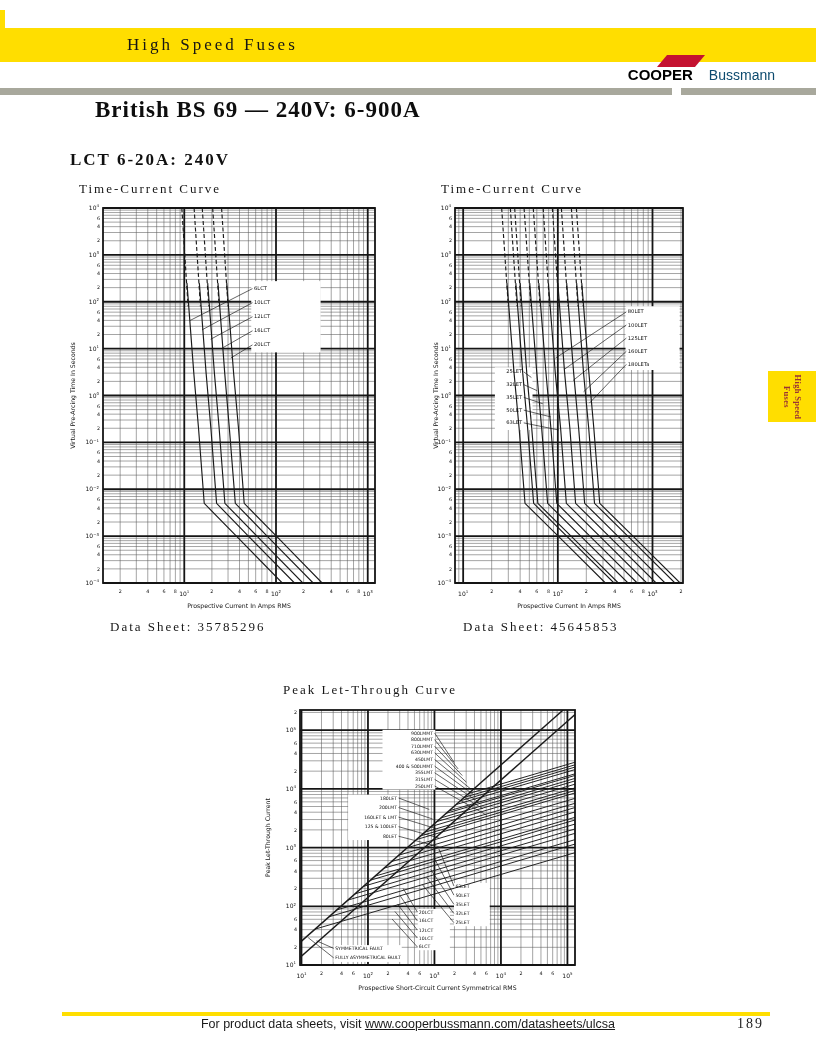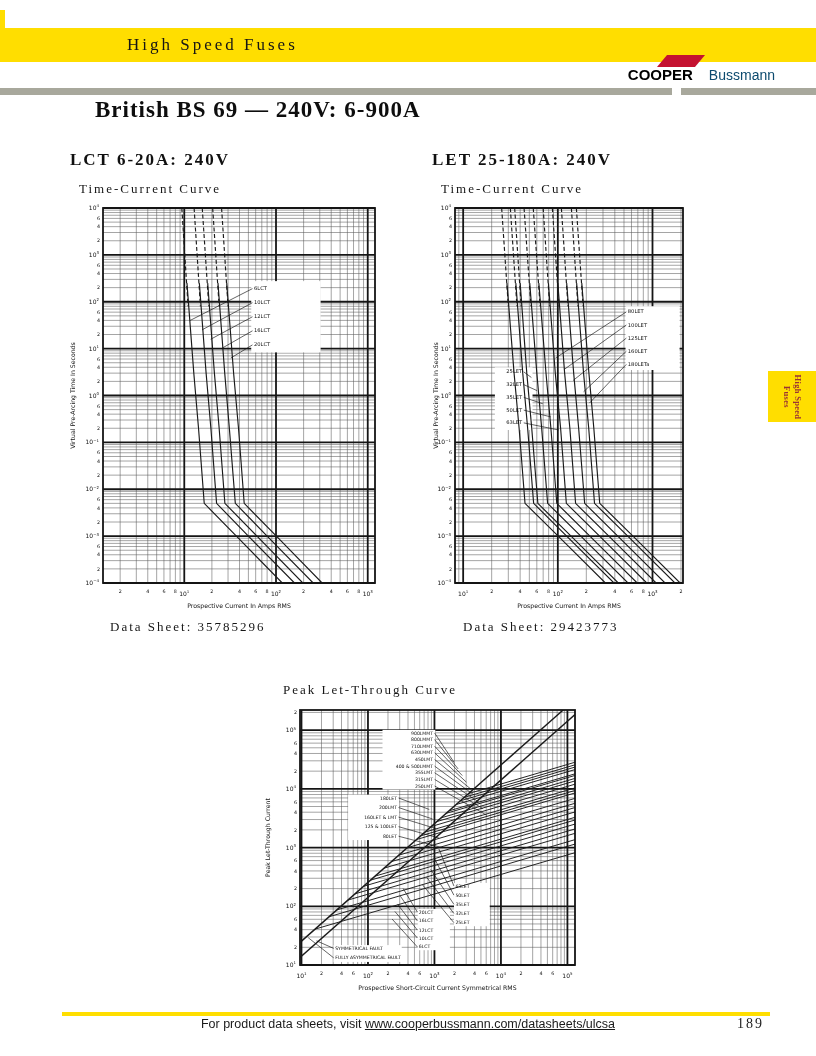--- a/index.html
+++ b/index.html
@@ -52,23 +52,22 @@
 
   <div id="gb1" class="abs graybar"></div>
   <div id="gb2" class="abs graybar"></div>
 
   <div id="title" class="abs">British BS 69 — 240V: 6-900A</div>
 
   <div id="h-lct" class="abs sec-h">LCT 6-20A: 240V</div>
   <div id="sub-lct" class="abs sec-sub">Time-Current Curve</div>
   <div id="ds-lct" class="abs ds">Data Sheet: 35785296</div>
 
-  <div id="h-let" class="abs sec-h">LET 25-180A: 240V</div>
   <div id="sub-let" class="abs sec-sub">Time-Current Curve</div>
-  <div id="ds-let" class="abs ds">Data Sheet: 29423773</div>
+  <div id="ds-let" class="abs ds">Data Sheet: 45645853</div>
 
   <div id="h-peak" class="abs">Peak Let-Through Curve</div>
 
   <div id="side-tab" class="abs">
     <div class="rot">
       <div>High Speed</div>
       <div>Fuses</div>
     </div>
   </div>
 

